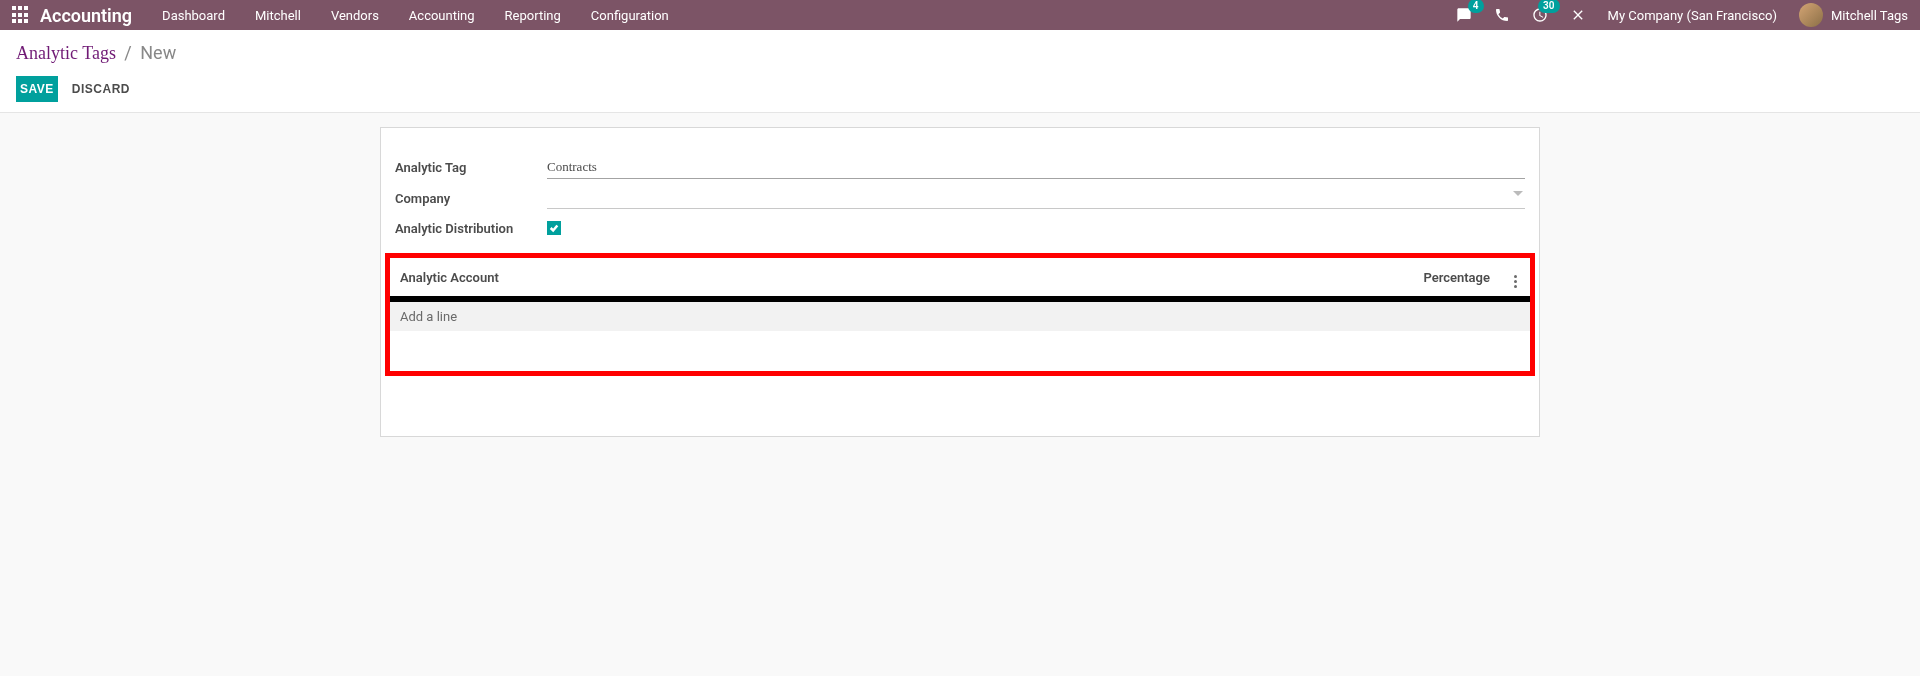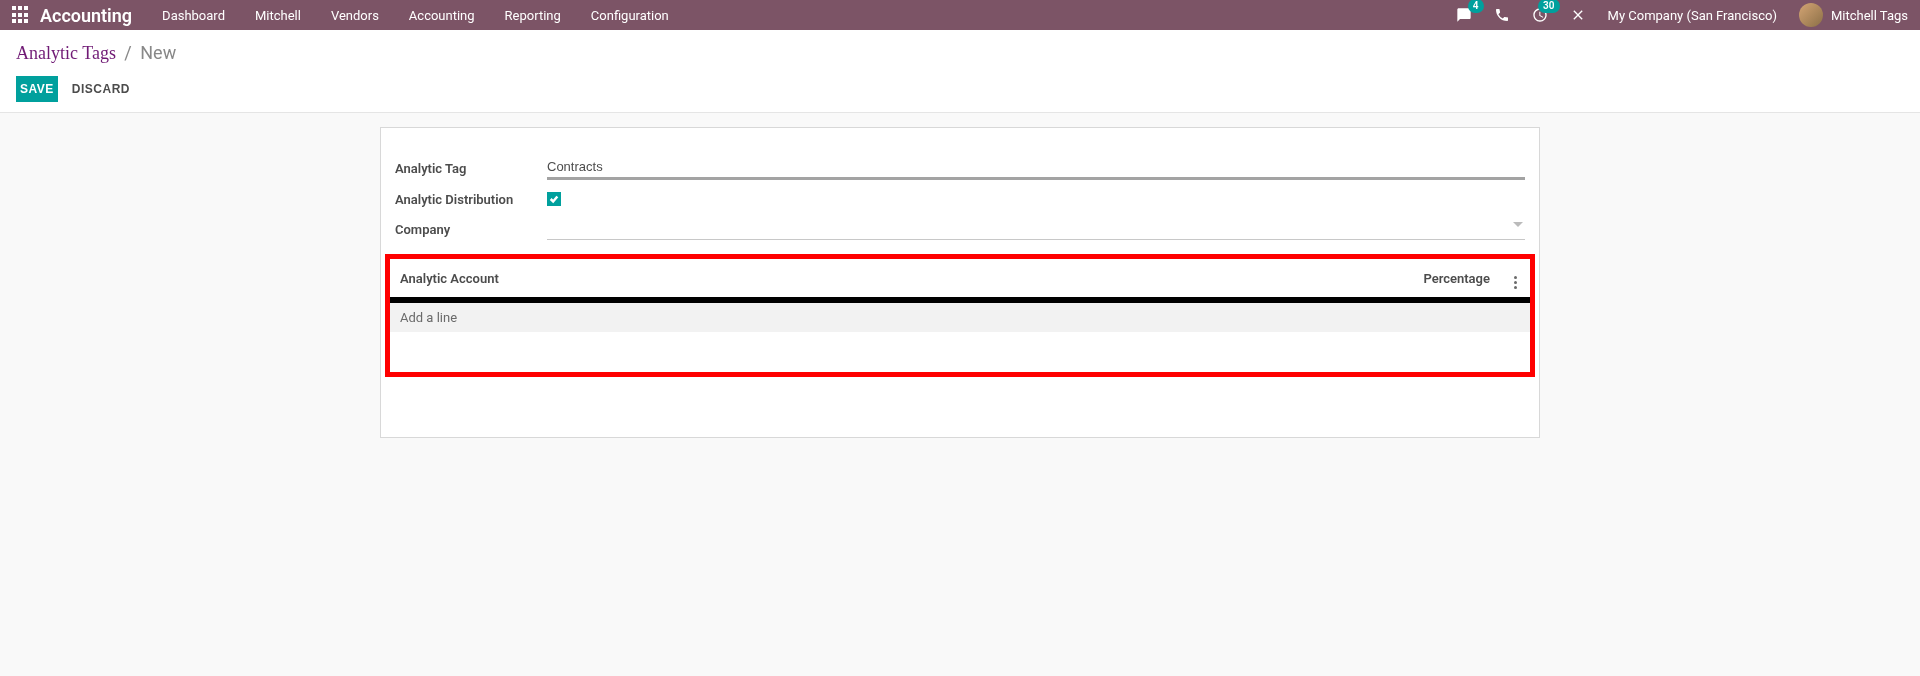--- a/index.html
+++ b/index.html
@@ -184,26 +184,27 @@
     font-size: 13px;
     color: #4c4c4c;
     flex-shrink: 0;
   }
   .form-field {
     flex: 1;
   }
   .input-underline {
     width: 100%;
     border: none;
-    border-bottom: 3px solid #a3a3a3;
+    border-bottom: 1px solid #a3a3a3;
     font-size: 13px;
     padding: 3px 0;
     outline: none;
     color: #4c4c4c;
     background: transparent;
+    font-family: Liberation Serif, serif;
   }
   .checkbox {
     width: 14px;
     height: 14px;
     background: #00a09d;
     display: inline-flex;
     align-items: center;
     justify-content: center;
     cursor: pointer;
   }
@@ -351,36 +352,36 @@
   <div class="form-sheet">
 
     <div class="form-row">
       <div class="form-label">Analytic Tag</div>
       <div class="form-field">
         <input type="text" class="input-underline" value="Contracts" style="">
       </div>
     </div>
 
     <div class="form-row">
+      <div class="form-label">Company</div>
+      <div class="form-field">
+        <div class="dropdown-field">
+          <span></span>
+          <span class="dropdown-caret"></span>
+        </div>
+      </div>
+    </div>
+
+    <div class="form-row">
       <div class="form-label">Analytic Distribution</div>
       <div class="form-field">
         <div class="checkbox">
           <svg viewBox="0 0 12 12">
               <path d="M2 6 L5 9 L10 3"></path>
             </svg>
-        </div>
-      </div>
-    </div>
-
-    <div class="form-row">
-      <div class="form-label">Company</div>
-      <div class="form-field">
-        <div class="dropdown-field">
-          <span></span>
-          <span class="dropdown-caret"></span>
         </div>
       </div>
     </div>
 
     <div class="highlight-box">
       <table class="one2many-table">
         <thead>
           <tr>
             <th>Analytic Account</th>
             <th class="th-right">Percentage</th>

